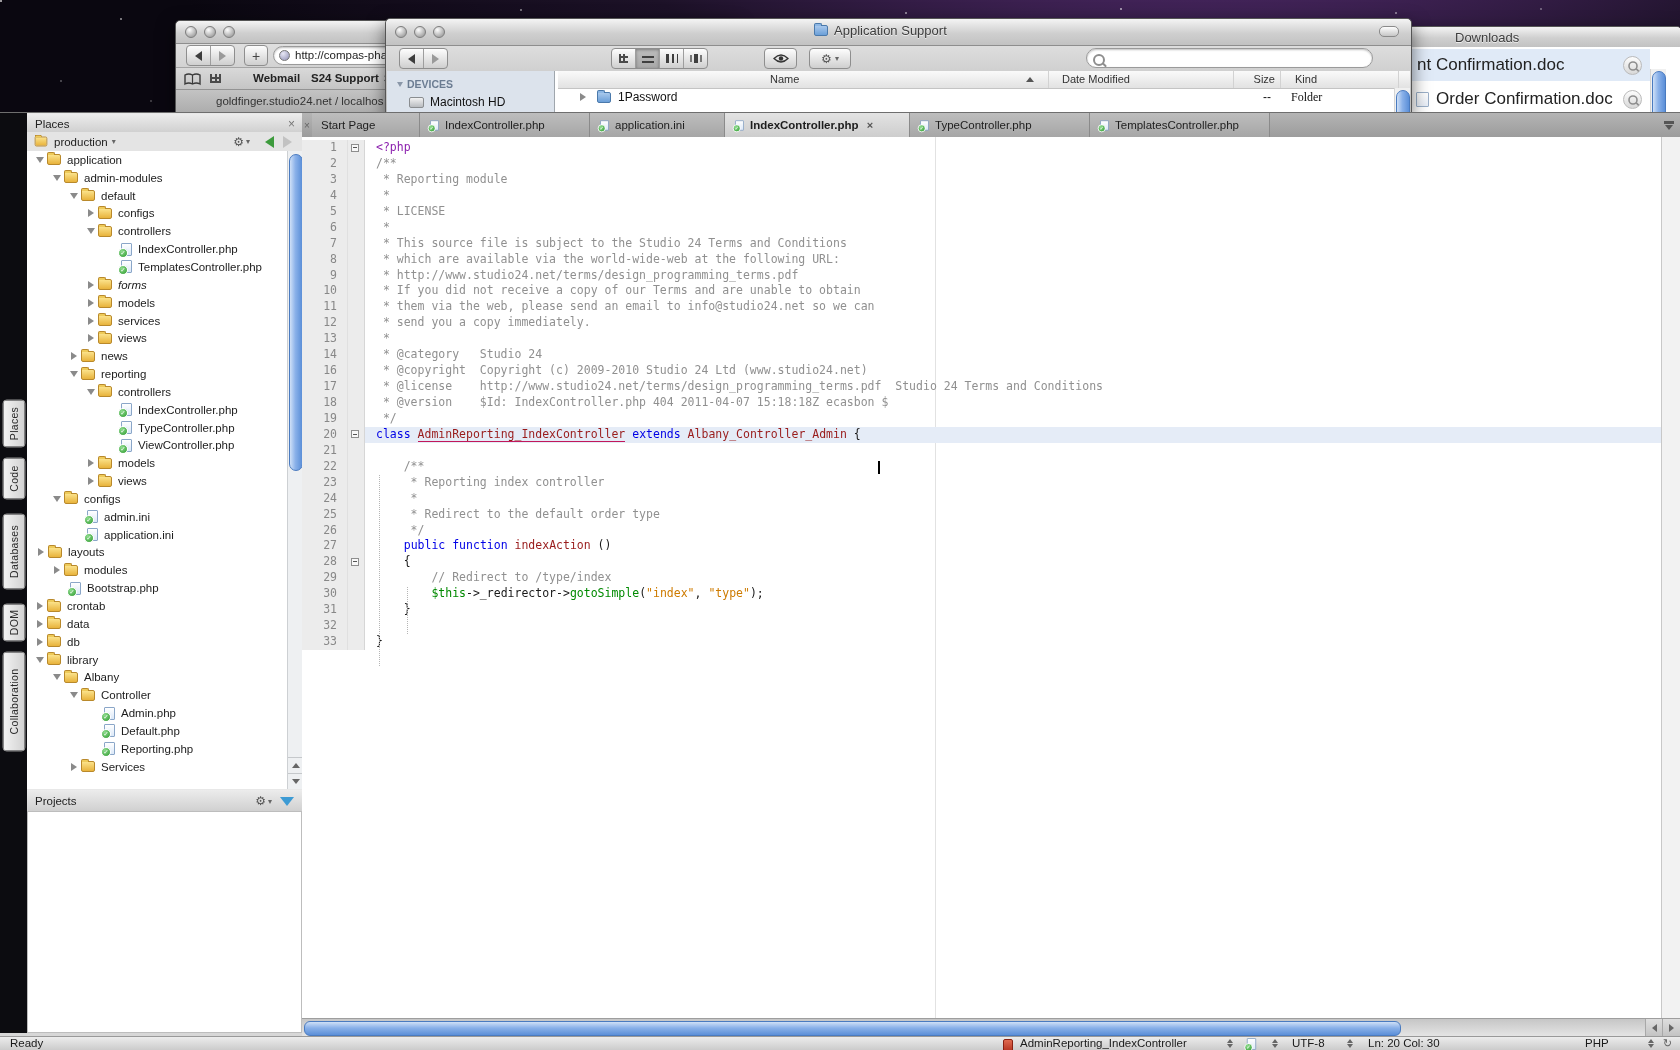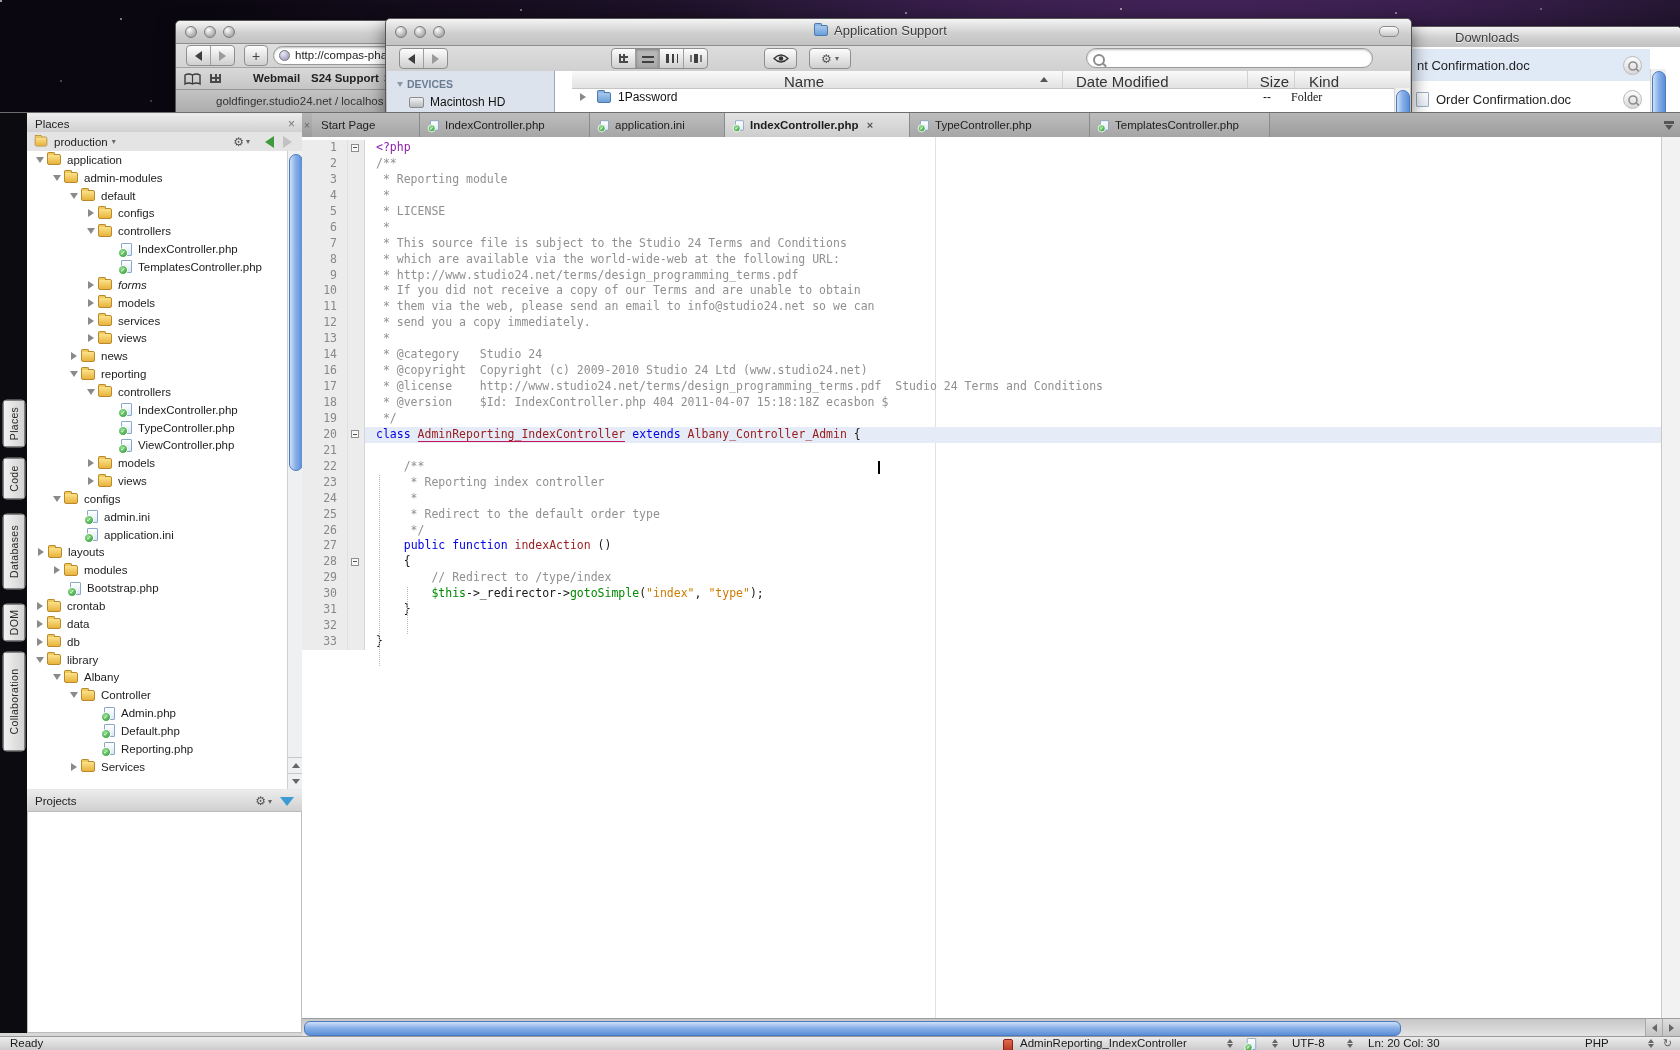--- a/index.html
+++ b/index.html
@@ -36,43 +36,43 @@
   .pill{background:#fff;border:1px solid #9a9a9a;border-radius:10px;box-shadow:inset 0 1px 2px rgba(0,0,0,.25);}
   .mag{width:8px;height:8px;border:2px solid #8e8e8e;border-radius:50%;position:relative;display:inline-block;}
   .mag::after{content:"";position:absolute;width:5px;height:2px;background:#8e8e8e;transform:rotate(45deg);right:-4px;bottom:-2px;border-radius:1px;}
   .lozenge{position:absolute;width:18px;height:9px;border:1px solid #8a8a8a;border-radius:5px;
     background:linear-gradient(#fefefe,#c6c6c6);}
 
   
   #finder{left:385px;top:18px;width:1025px;height:94px;}
   #finder .content{position:absolute;left:1px;right:1px;top:52px;bottom:0;background:#fff;overflow:hidden;}
   #f-sidebar{position:absolute;left:0;top:0;bottom:0;width:167px;background:#dce3ec;border-right:1px solid #9fa6ad;}
-  .f-headers{position:absolute;left:185px;right:0;top:0;height:17px;background:linear-gradient(#fafafa,#e2e2e2);
-    border-bottom:1px solid #c4c4c4;font-size:15px;color:#333;}
+  .f-headers{position:absolute;left:171px;right:0;top:0;height:17px;background:linear-gradient(#fafafa,#e2e2e2);
+    border-bottom:1px solid #c4c4c4;font-size:11px;color:#333;}
   .f-colline{position:absolute;top:0;bottom:0;width:1px;background:#d2d2d2;}
   .sort-tri{width:0;height:0;border-left:4px solid transparent;border-right:4px solid transparent;border-bottom:5px solid #555;}
   .f-row{position:absolute;left:167px;right:0;top:17px;height:19px;font-size:12px;color:#111;}
   .folder{width:14px;height:11px;background:linear-gradient(#fbe28a,#e8b33c);border:1px solid #b9892b;
     border-radius:1px 2px 2px 2px;position:relative;box-sizing:border-box;flex:none;}
   .folder::before{content:"";position:absolute;top:-3px;left:-1px;width:6px;height:2px;background:#eecb5a;
     border:1px solid #b9892b;border-bottom:none;border-radius:2px 2px 0 0;}
   .folder.blue{background:linear-gradient(#a8c8ec,#6b9fd8);border-color:#4a79ab;}
   .folder.blue::before{background:#8db7e4;border-color:#4a79ab;}
   .disk{width:15px;height:11px;border-radius:2px;background:linear-gradient(#f2f2f2,#b9bcc0);border:1px solid #8a8d90;box-sizing:border-box;}
   .gridicon{width:11px;height:9px;background:
     repeating-linear-gradient(0deg,#4a4a4a 0 2px,transparent 2px 4.5px),
     repeating-linear-gradient(90deg,#4a4a4a 0 2px,transparent 2px 4.5px);}
   .listicon{width:12px;height:9px;background:repeating-linear-gradient(0deg,#3f3f3f 0 2px,transparent 2px 4.5px);}
   .colicon{width:12px;height:9px;background:repeating-linear-gradient(90deg,#3f3f3f 0 2.5px,transparent 2.5px 5.5px);}
   .flowicon{width:4px;height:9px;background:#3f3f3f;box-shadow:-5px 0 0 -1px #777,5px 0 0 -1px #777;}
 
   
   #downloads{left:1408px;top:26px;width:272px;height:86px;border-radius:5px 5px 0 0;}
   #downloads .body{position:absolute;left:1px;right:1px;top:20px;bottom:0;background:#fff;overflow:hidden;}
-  .dl-row{position:absolute;left:0;width:240px;height:32px;font-size:13px;color:#222;display:flex;align-items:center;}
+  .dl-row{position:absolute;left:0;width:240px;height:32px;font-size:17px;color:#222;display:flex;align-items:center;}
   .dl-row.hl{background:#e0eaf7;}
   .dl-mag{position:absolute;right:8px;width:17px;height:17px;border-radius:50%;
     background:linear-gradient(#fdfdfd,#d8d8d8);border:1px solid #bbb;display:flex;align-items:center;justify-content:center;}
   .docicon{width:11px;height:13px;background:linear-gradient(#fff,#e8eef7);border:1px solid #9bb0c9;border-radius:1px;flex:none;}
   #dl-scroll{position:absolute;right:14px;top:22px;width:15px;bottom:0;background:#f0f0f0;border-left:1px solid #d5d5d5;}
   .aqua-v{background:linear-gradient(90deg,#cfe0f7,#8ab1e9 45%,#5b8fd8);border:1px solid #4a7bc0;border-radius:7px;}
   .aqua-h{background:linear-gradient(#cfe0f7,#8ab1e9 45%,#5b8fd8);border:1px solid #4a7bc0;border-radius:6px;}
 
   
   #browser{left:175px;top:20px;width:560px;height:92px;}

